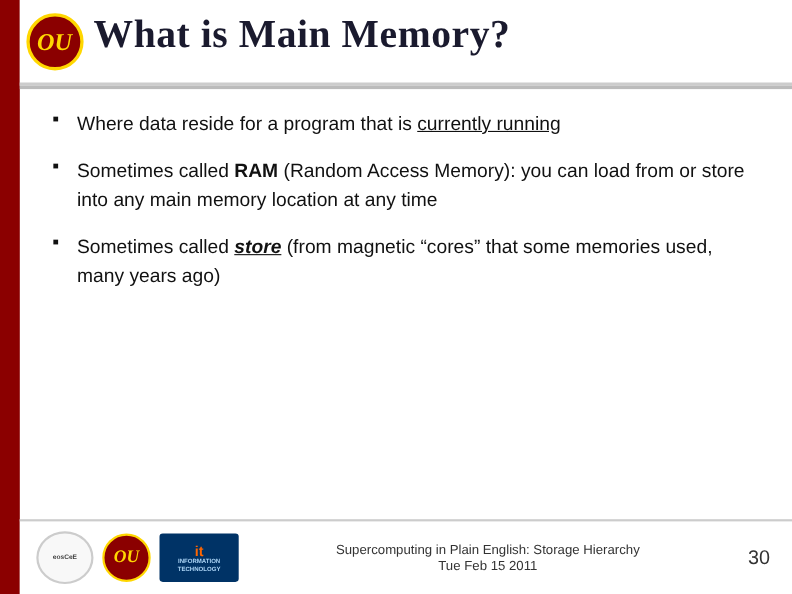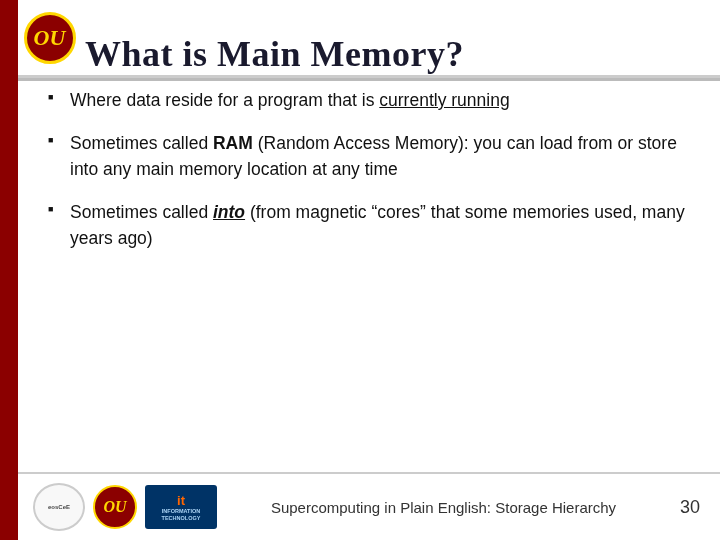--- a/index.html
+++ b/index.html
@@ -71,39 +71,39 @@
       border: 3px solid #FFD700;
     }
 
     .title-area {
       position: absolute;
       left: 85px;
       top: 10px;
       right: 10px;
       height: 65px;
       display: flex;
-      align-items: flex-end;
+      align-items: flex-start;
     }
 
     .slide-title {
       font-size: 36px;
       font-weight: bold;
       color: #1a1a2e;
       font-family: Georgia, 'Times New Roman', serif;
       letter-spacing: 0.5px;
     }
 
     
     .content-area {
       position: absolute;
       left: 18px;
       top: 82px;
       right: 0;
       bottom: 70px;
-      padding: 6px 30px 10px 30px;
+      padding: 18px 30px 10px 30px;
     }
 
     .bullet-list {
       list-style: none;
       padding: 0;
       margin: 0;
     }
 
     .bullet-list li {
       display: flex;
@@ -213,21 +213,21 @@
       color: #FF6600;
       font-weight: bold;
     }
 
     .footer-center {
       text-align: center;
       flex: 1;
     }
 
     .footer-title {
-      font-size: 15px;
+      font-size: 12px;
       color: #333;
       font-family: Arial, sans-serif;
     }
 
     .footer-date {
       font-size: 12px;
       color: #333;
       font-family: Arial, sans-serif;
     }
 
@@ -282,21 +282,21 @@
       <li>
         <span class="bullet-dot"></span>
         <span class="bullet-text">
           <span>Sometimes called </span><span class="underline-bold">RAM</span><span> (Random Access Memory): you can load from or store into any main memory location at any time</span>
         </span>
       </li>
 
       <li>
         <span class="bullet-dot"></span>
         <span class="bullet-text">
-          <span>Sometimes called </span><span class="underline-text" style="font-style:italic;font-weight:bold;">into</span><span> (from magnetic “cores” that some memories used, many years ago)</span>
+          <span>Sometimes called </span><span class="underline-text" style="font-style:italic;font-weight:bold;">store</span><span> (from magnetic “cores” that some memories used, many years ago)</span>
         </span>
       </li>
 
 
     </ul>
   </div>
 
   <div class="footer">
 
     <div class="footer-logos">
@@ -311,18 +311,19 @@
 
       <div class="it-logo">
         <span class="it-big">it</span>
         <span style="font-size:5.5px;color:#aad4f5;">INFORMATION</span>
         <span style="font-size:5.5px;color:#aad4f5;">TECHNOLOGY</span>
       </div>
     </div>
 
     <div class="footer-center">
       <div class="footer-title">Supercomputing in Plain English: Storage Hierarchy</div>
+      <div class="footer-date">Tue Feb 15 2011</div>
     </div>
 
     <div class="footer-page">30</div>
 
   </div>
 </div>
 
 </body></html>

